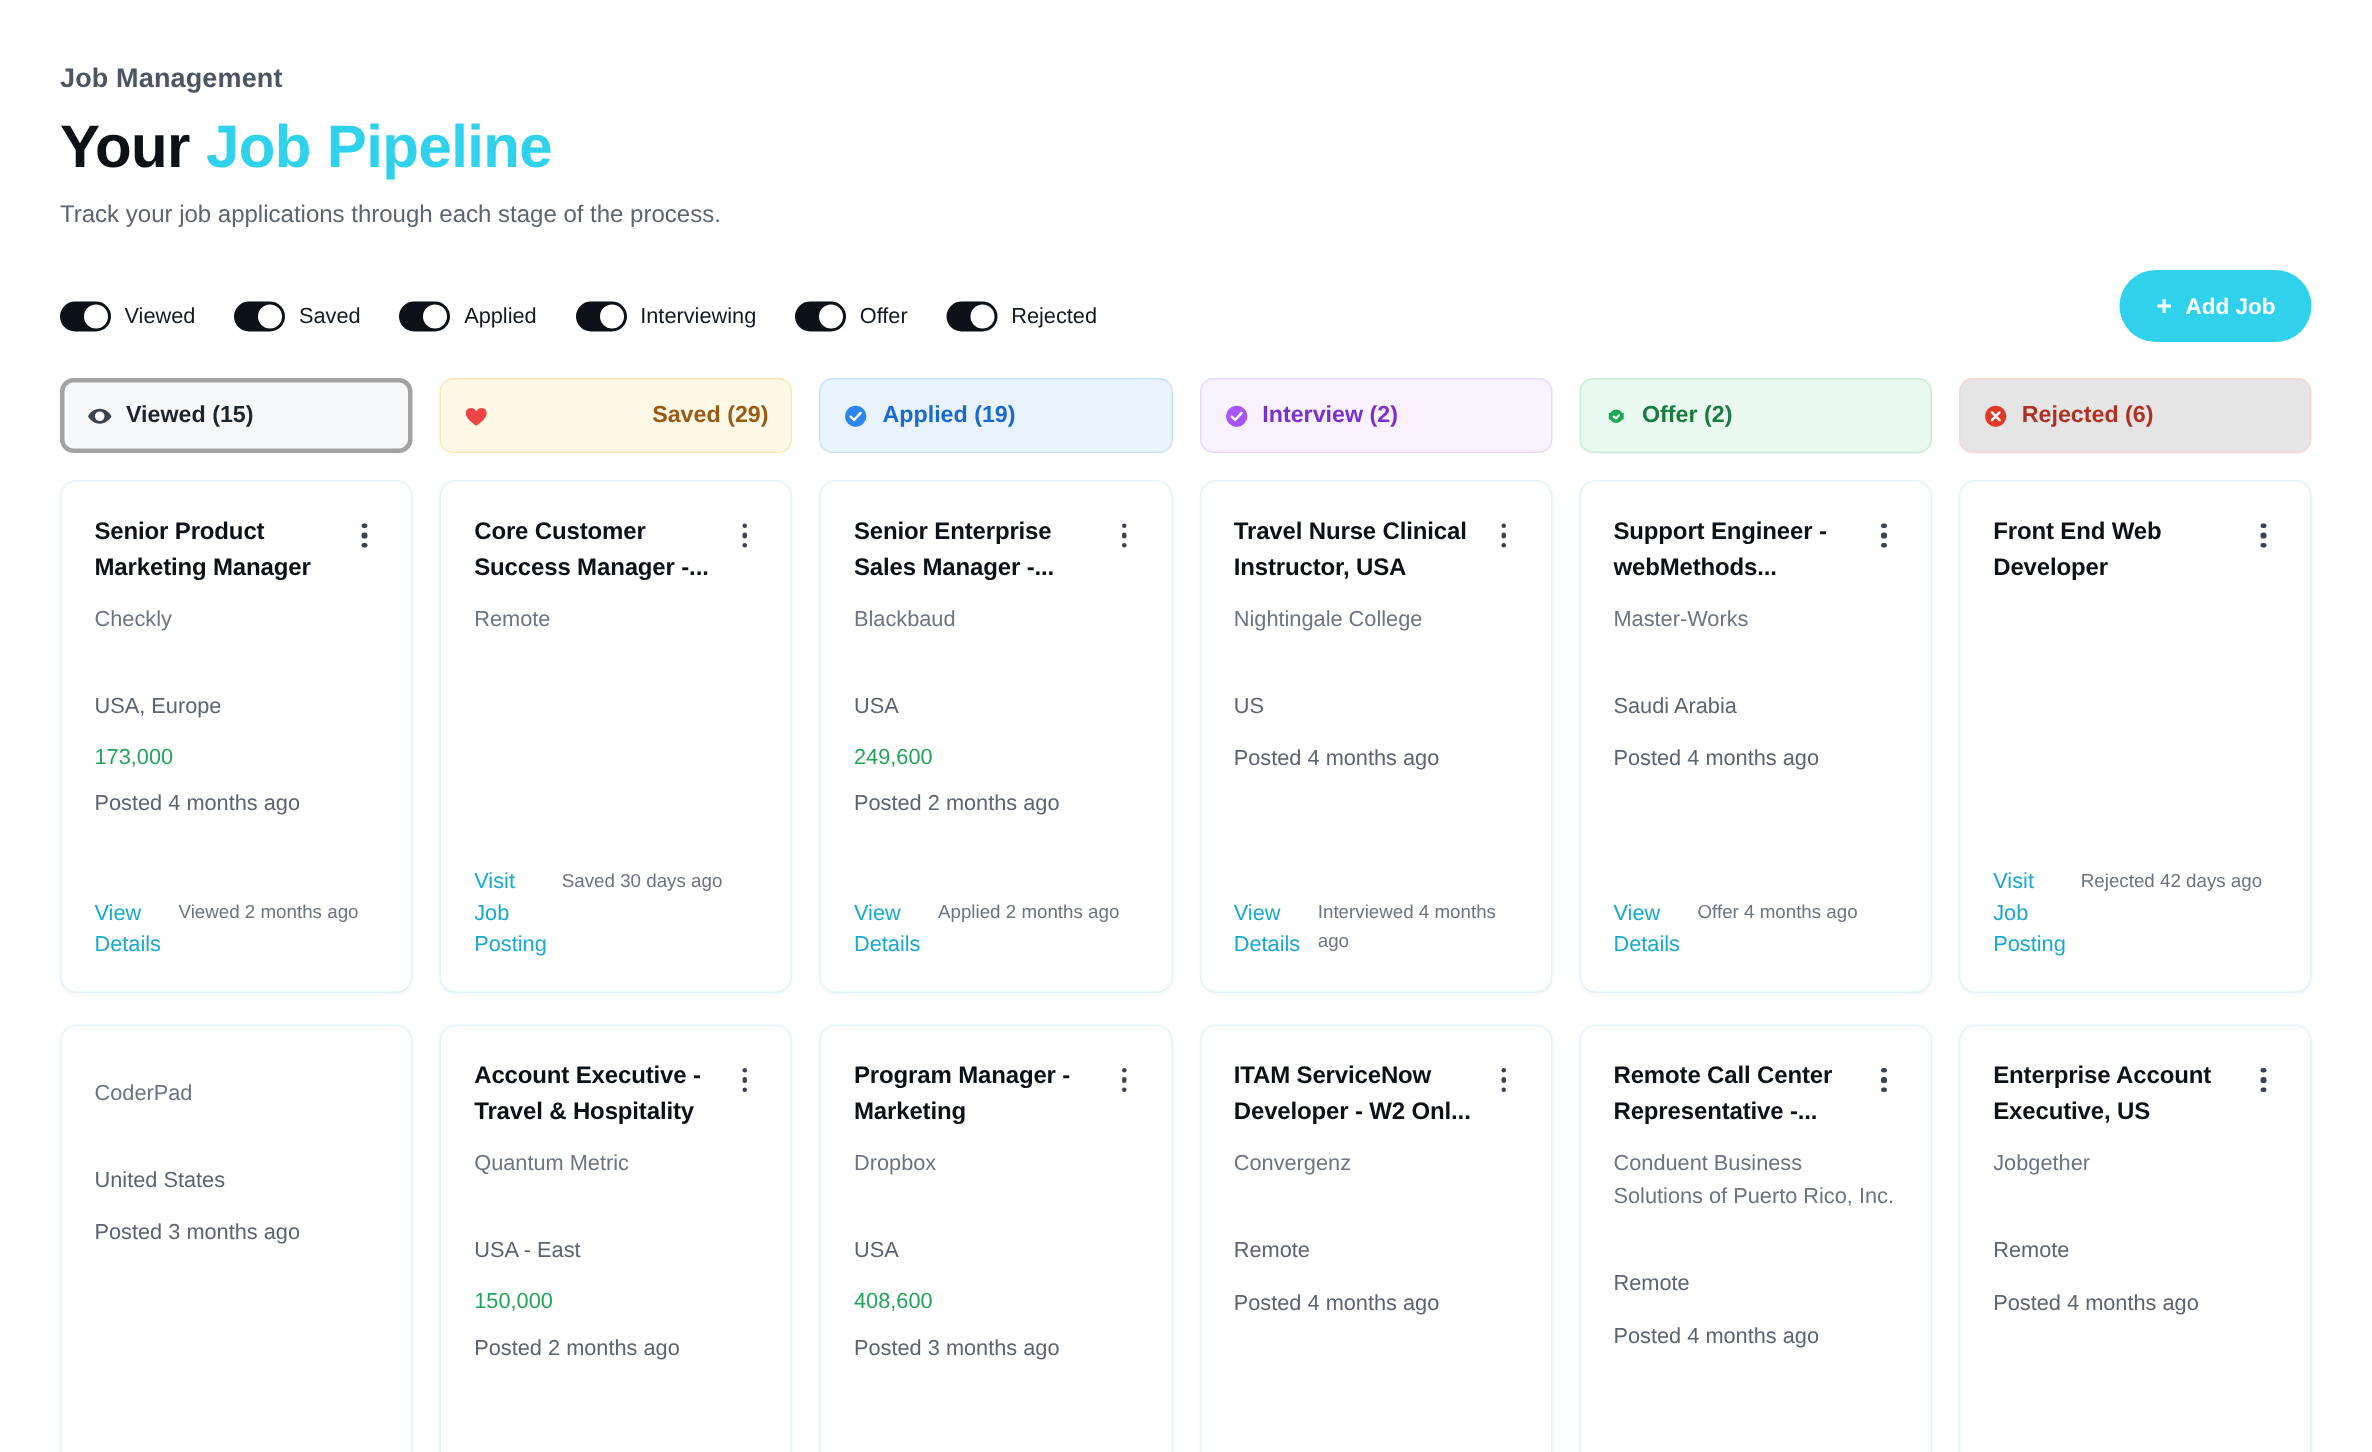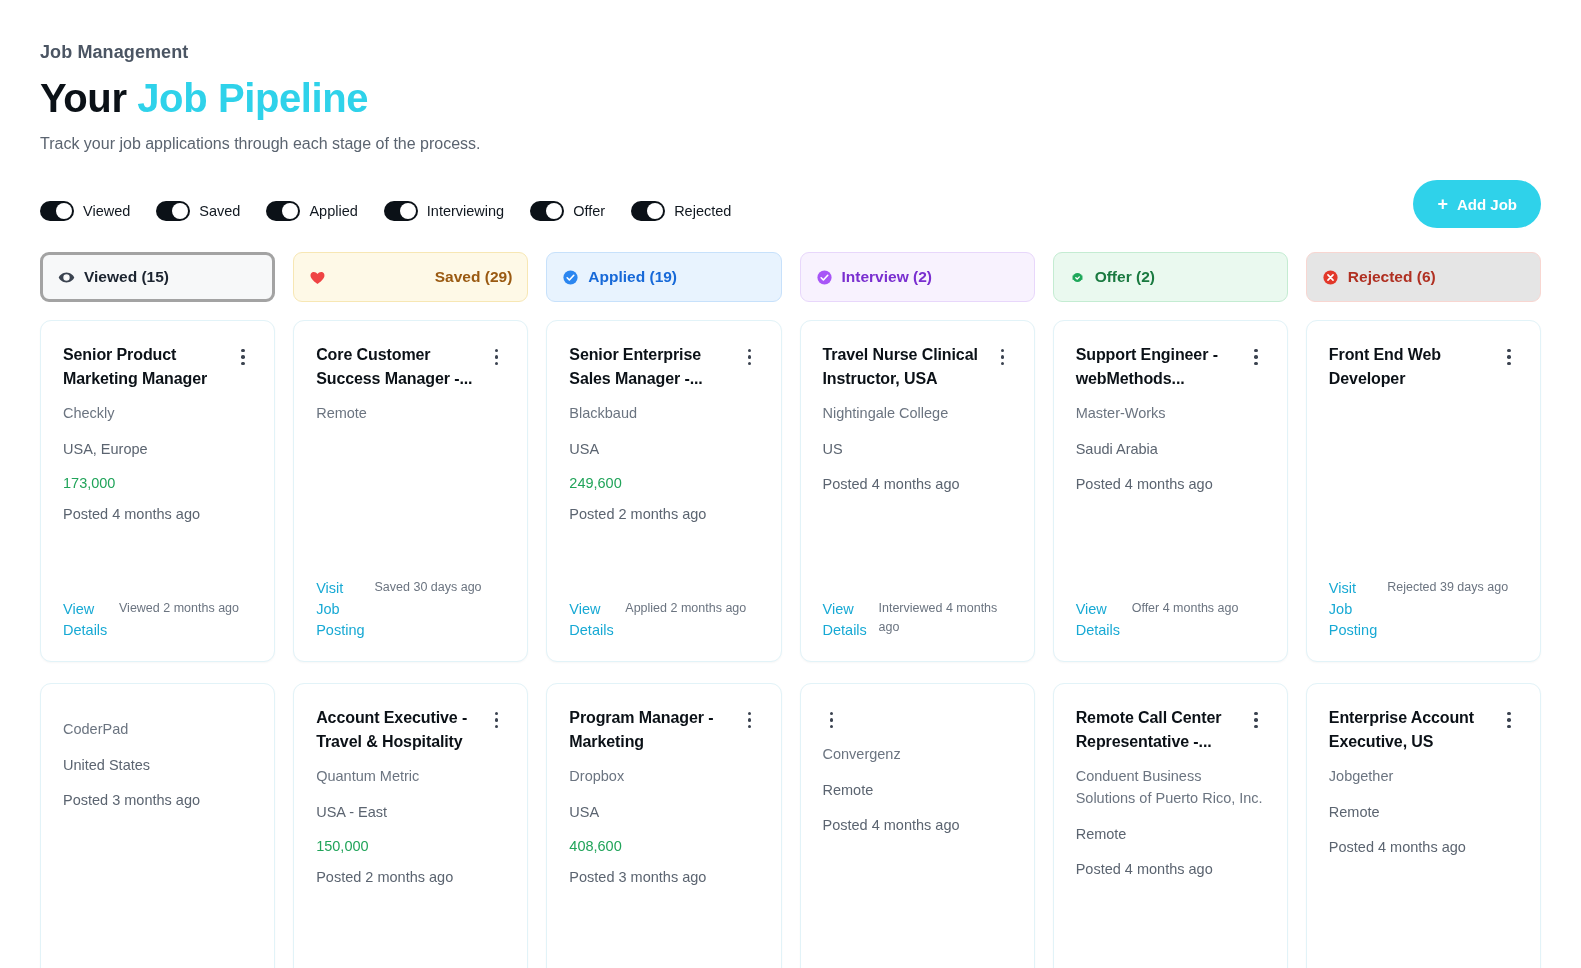--- a/index.html
+++ b/index.html
@@ -191,21 +191,21 @@
 
   .card-company {
     font-size: 14.5px;
     color: #6b7480;
     margin-top: 13px;
     line-height: 1.5;
   }
   .card-location {
     font-size: 14.5px;
     color: #5b6470;
-    margin-top: 14px;
+    margin-top: 36px;
     line-height: 1.5;
   }
   .card-salary {
     font-size: 14.5px;
     color: #21a45a;
     margin-top: 14px;
   }
   .card-posted {
     font-size: 14.5px;
     color: #5b6470;
@@ -439,20 +439,21 @@
             <div class="card-company">Nightingale College</div>
             <div class="card-location">US</div>
             <div class="card-posted">Posted 4 months ago</div>
             <div class="card-footer">
               <a class="card-link">View Details</a>
               <span class="card-status">Interviewed 4 months ago</span>
             </div>
           </div>
           <div class="card">
             <div class="card-top">
+              <div class="card-title">ITAM ServiceNow Developer - W2 Onl...</div>
               <div class="kebab">
                 <i></i>
                 <i></i>
                 <i></i>
               </div>
             </div>
             <div class="card-company">Convergenz</div>
             <div class="card-location">Remote</div>
             <div class="card-posted">Posted 4 months ago</div>
           </div>
@@ -517,21 +518,21 @@
             <div class="card-top">
               <div class="card-title">Front End Web Developer</div>
               <div class="kebab">
                 <i></i>
                 <i></i>
                 <i></i>
               </div>
             </div>
             <div class="card-footer">
               <a class="card-link">Visit Job Posting</a>
-              <span class="card-status">Rejected 39 days ago</span>
+              <span class="card-status">Rejected 42 days ago</span>
             </div>
           </div>
           <div class="card">
             <div class="card-top">
               <div class="card-title">Enterprise Account Executive, US</div>
               <div class="kebab">
                 <i></i>
                 <i></i>
                 <i></i>
               </div>

